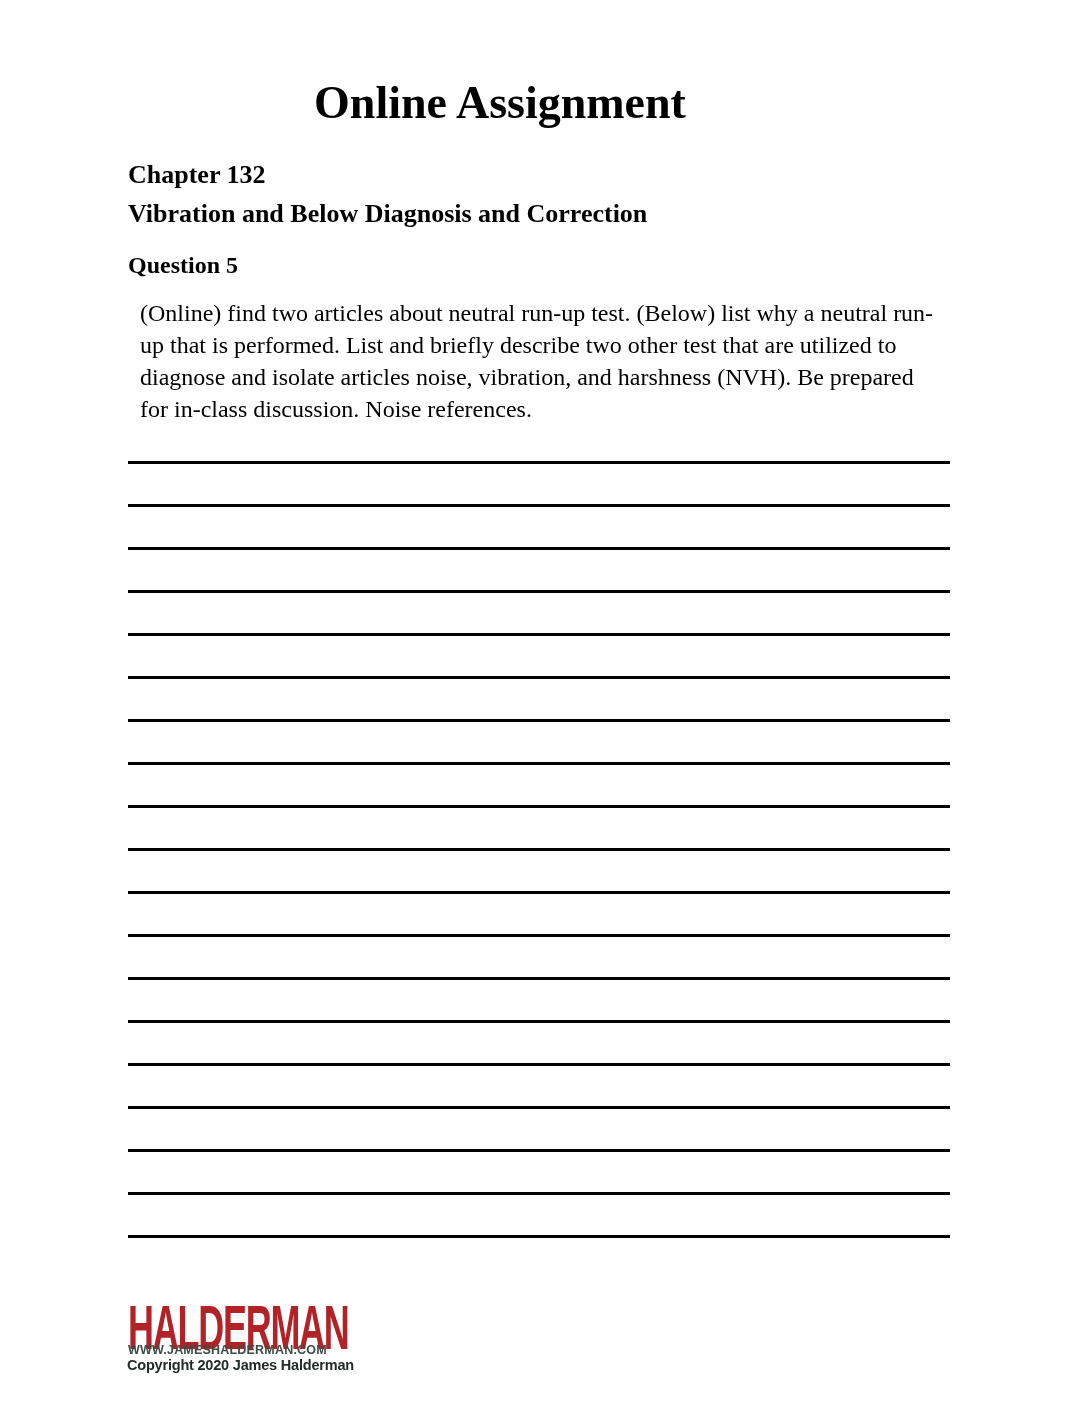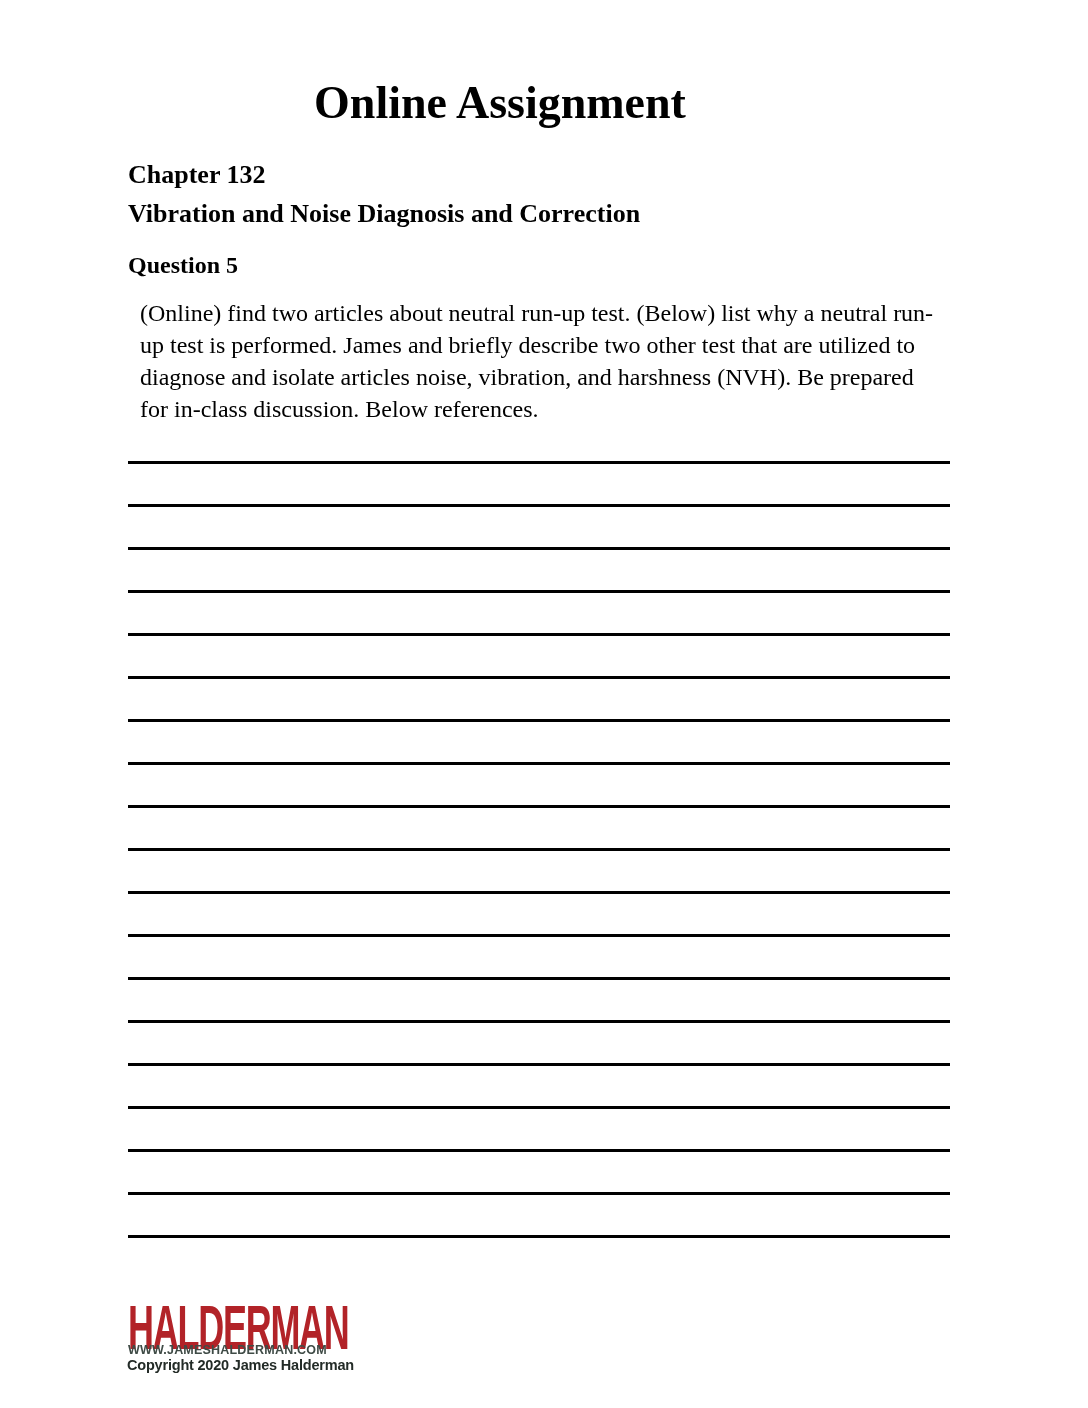--- a/index.html
+++ b/index.html
@@ -105,30 +105,30 @@
 </style>
 </head>
 <body>
 
 <div class="page">
 
   <div class="doc-title">Online Assignment</div>
 
   <div class="chapter-block">
     <div>Chapter 132</div>
-    <div>Vibration and Noise Diagnosis and Correction</div>
+    <div>Vibration and Below Diagnosis and Correction</div>
   </div>
 
   <div class="question-label">Question 5</div>
 
   <div class="question-text">
     <div>(Online) find two articles about neutral run-up test. (Below) list why a neutral run-</div>
-    <div>up test is performed. James and briefly describe two other test that are utilized to</div>
+    <div>up that is performed. List and briefly describe two other test that are utilized to</div>
     <div>diagnose and isolate articles noise, vibration, and harshness (NVH). Be prepared</div>
-    <div>for in-class discussion. Below references.</div>
+    <div>for in-class discussion. Noise references.</div>
   </div>
 
   <div class="answer-lines">
       <div class="answer-line"></div>
       <div class="answer-line"></div>
       <div class="answer-line"></div>
       <div class="answer-line"></div>
       <div class="answer-line"></div>
       <div class="answer-line"></div>
       <div class="answer-line"></div>

